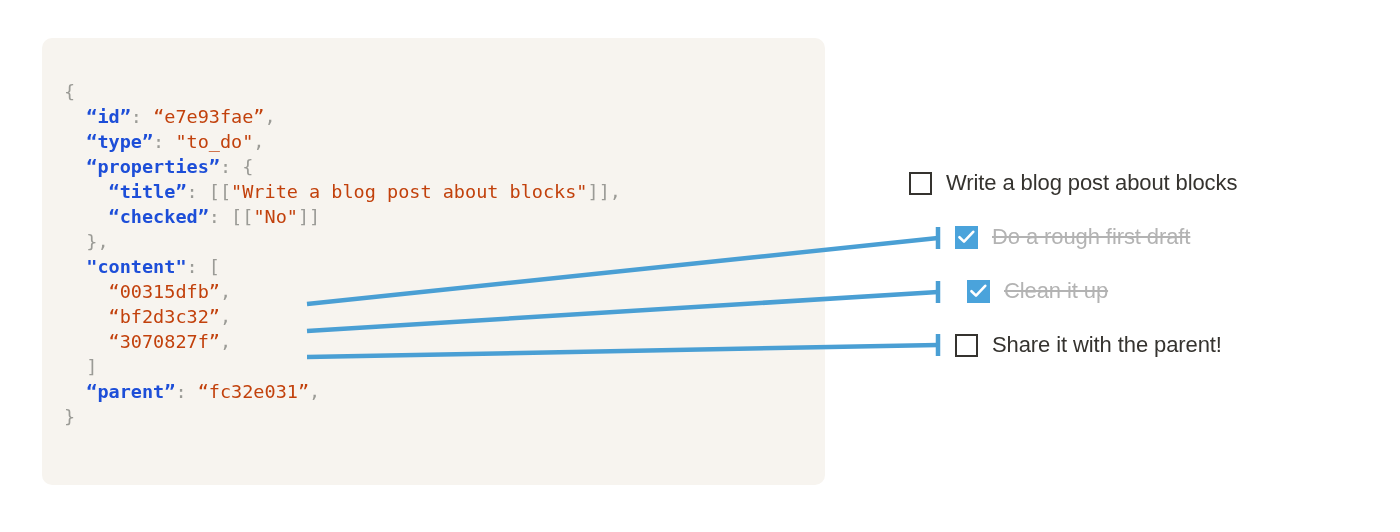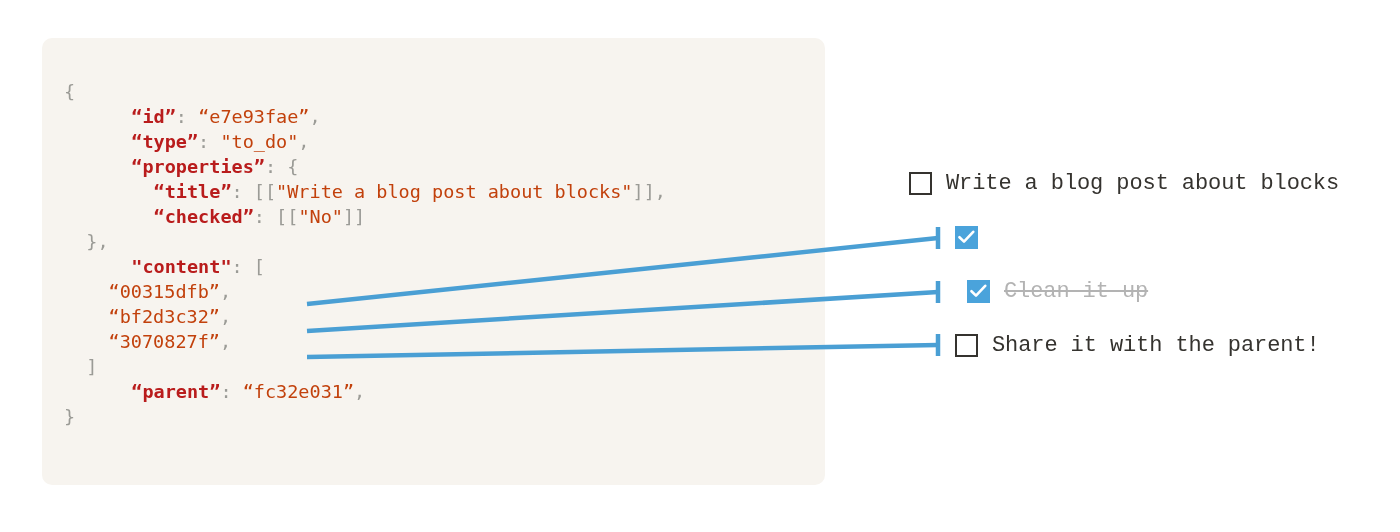--- a/index.html
+++ b/index.html
@@ -37,21 +37,21 @@
     line-height: 25px;
     white-space: pre;
     letter-spacing: 0px;
   }
   .code-line {
     white-space: pre;
     height: 25px;
   }
   
   .t-punc   { color: #9b9b96; }
-  .t-key    { color: #b91c1c; font-weight: 600; margin-left: 45px; }
+  .t-key    { color: #1d4ed8; font-weight: 600; }
   .t-colon  { color: #9b9b96; }
   .t-str    { color: #c2410c; }
   .t-brk    { color: #9b9b96; }
 
   
   #connectors {
     position: absolute;
     left: 0;
     top: 0;
     width: 1400px;
@@ -98,21 +98,20 @@
     left: 3px;
     top: 4px;
   }
 
   .label {
     margin-left: 14px;
     font-size: 22px;
     color: #35332f;
     white-space: nowrap;
     letter-spacing: -0.1px;
-    font-family: Liberation Mono, monospace;
   }
   .label.done {
     color: #b3b3b3;
     text-decoration: line-through;
     text-decoration-thickness: 1.6px;
   }
 </style>
 </head>
 <body>
 
@@ -139,20 +138,21 @@
     <div class="check-row r0">
       <div class="box unchecked"></div>
       <span class="label">Write a blog post about blocks</span>
     </div>
     <div class="check-row r1">
       <div class="box checked">
         <svg width="17" height="15" viewBox="0 0 17 15" xmlns="http://www.w3.org/2000/svg">
           <path d="M1.5 7.2 L6 11.6 L15.2 1.8" fill="none" stroke="#ffffff" stroke-width="2.6" stroke-linecap="round" stroke-linejoin="round"></path>
         </svg>
       </div>
+      <span class="label done">Do a rough first draft</span>
     </div>
     <div class="check-row r2">
       <div class="box checked">
         <svg width="17" height="15" viewBox="0 0 17 15" xmlns="http://www.w3.org/2000/svg">
           <path d="M1.5 7.2 L6 11.6 L15.2 1.8" fill="none" stroke="#ffffff" stroke-width="2.6" stroke-linecap="round" stroke-linejoin="round"></path>
         </svg>
       </div>
       <span class="label done">Clean it up</span>
     </div>
     <div class="check-row r3">

